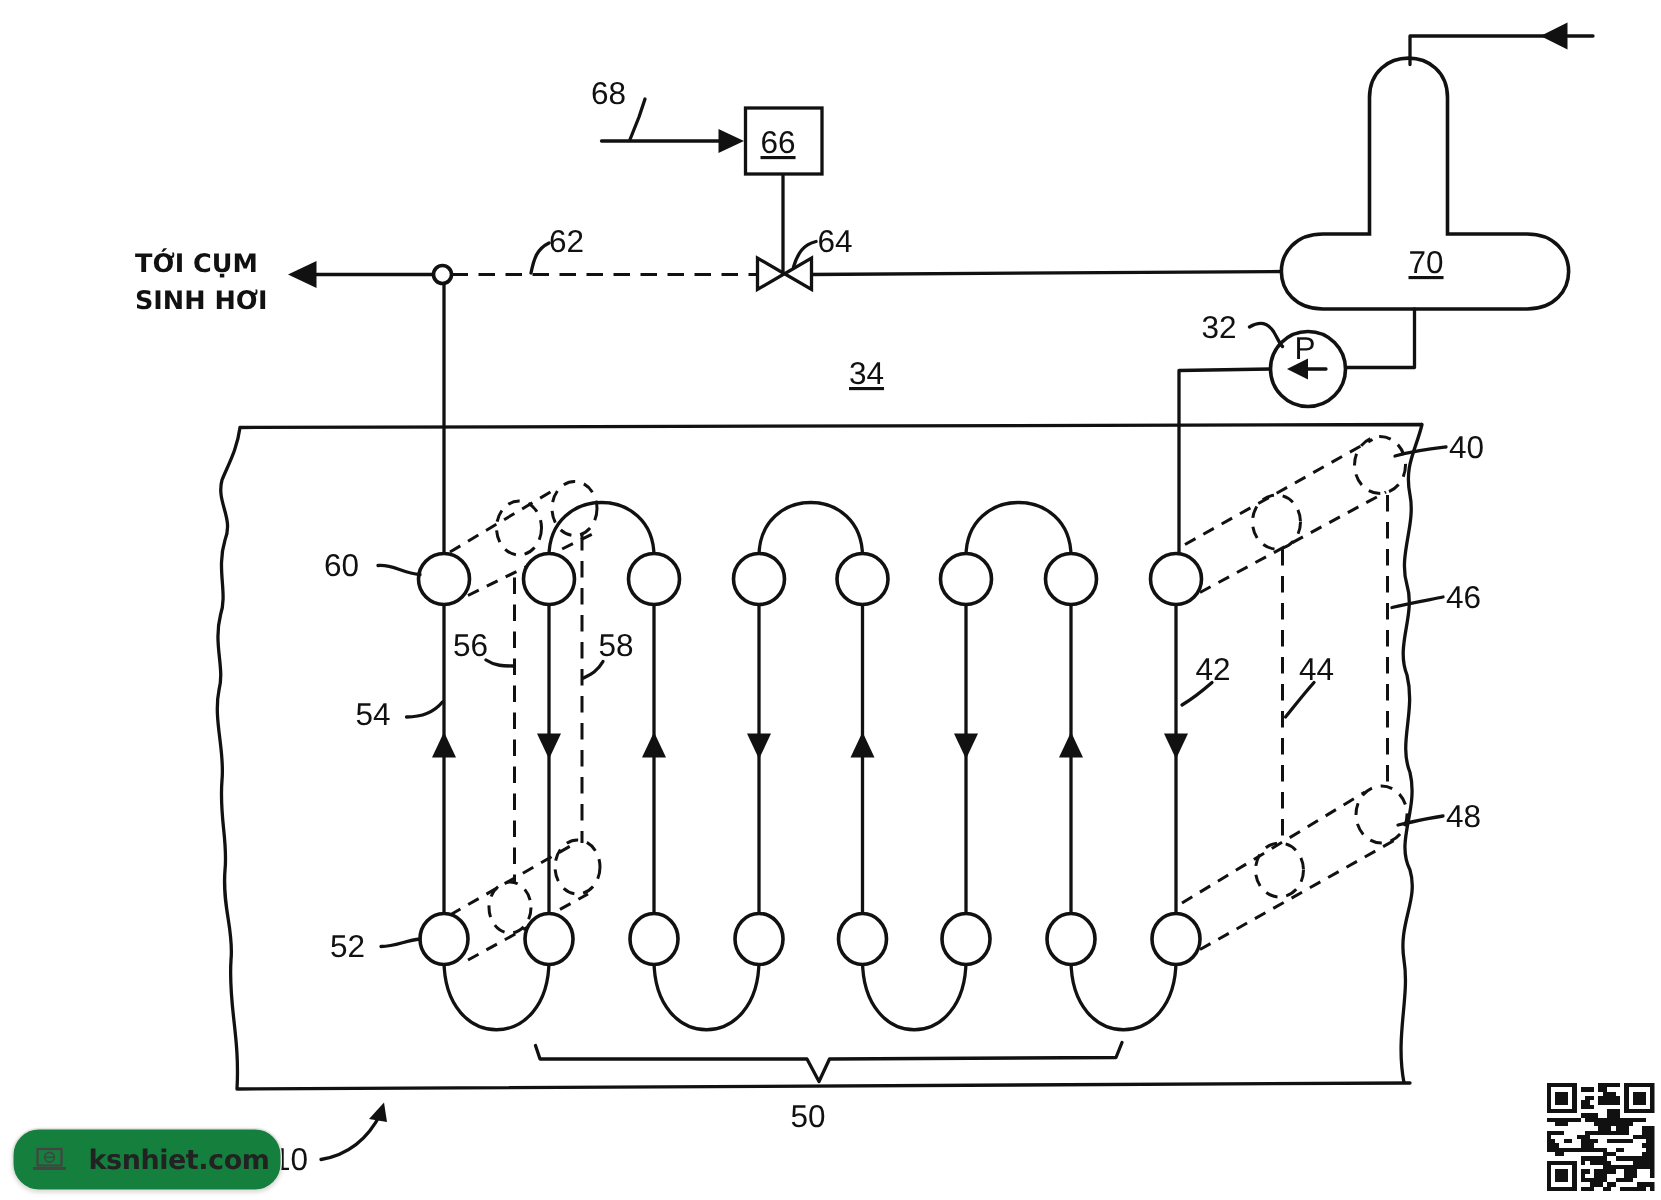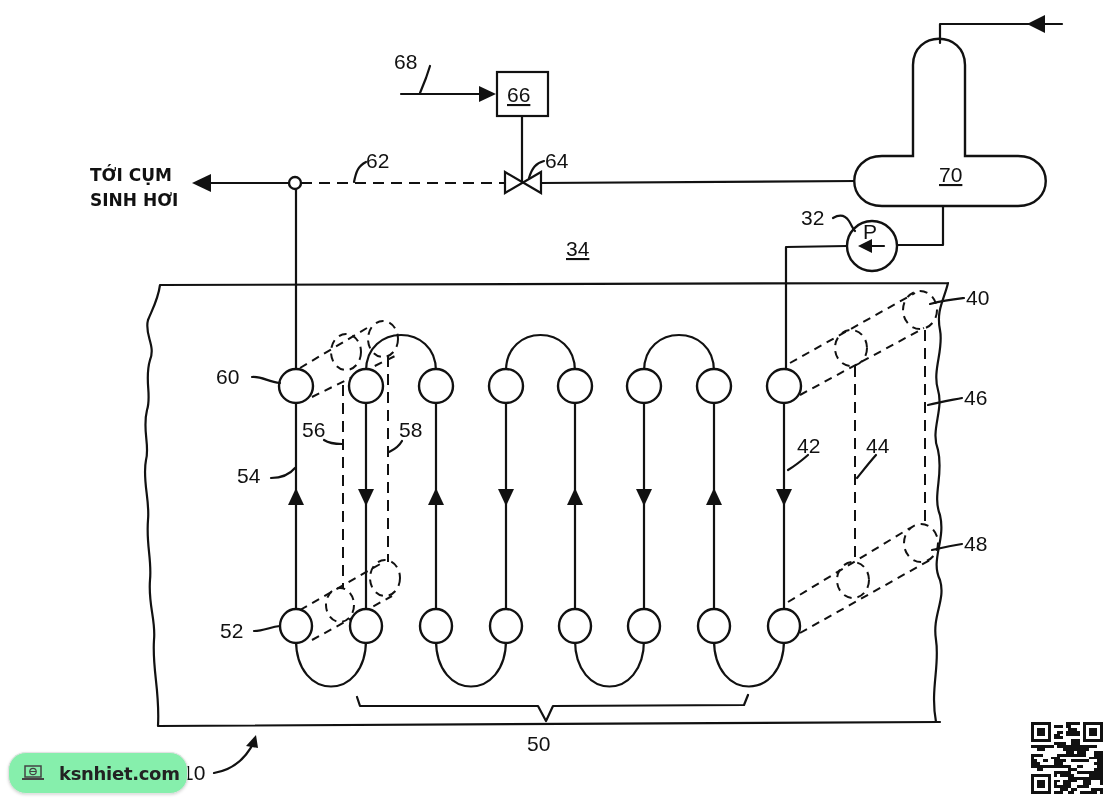--- a/index.html
+++ b/index.html
@@ -6,21 +6,21 @@
   body { width: 1107px; height: 800px; position: relative; overflow: hidden; font-family: "Liberation Sans", sans-serif; }
   #diagram { position: absolute; left: 0; top: 0; width: 1107px; height: 800px; }
   .ln { stroke: #111; stroke-width: 2.2; fill: none; stroke-linecap: round; stroke-linejoin: round; }
   .dash { stroke: #111; stroke-width: 2; fill: none; stroke-dasharray: 11 7; }
   .tube { stroke: #111; stroke-width: 2.4; fill: #fff; }
   .dtube { stroke: #111; stroke-width: 2; fill: none; stroke-dasharray: 8 6; }
   .arrow { fill: #111; stroke: none; }
   .lbl { font-family: "Liberation Sans", sans-serif; font-size: 21px; fill: #111; }
   .lbl-b { font-family: "DejaVu Sans", sans-serif; font-weight: bold; font-size: 17px; fill: #111; }
   .ul { text-decoration: underline; }
-  .watermark { position: absolute; left: 8px; top: 752px; height: 40px; width: 178px; border: 1px solid #e2e2e2; border-radius: 18px; background: #86efac; box-shadow: 0 1px 3px rgba(0,0,0,0.15); display: flex; align-items: center; }
+  .watermark { position: absolute; left: 8px; top: 752px; height: 40px; width: 178px; border: 1px solid #e2e2e2; border-radius: 18px; background: #15803d; box-shadow: 0 1px 3px rgba(0,0,0,0.15); display: flex; align-items: center; }
   .wm-icon { margin-left: 12px; width: 24px; height: 18px; }
   .wm-text { margin-left: 14px; font-family: "DejaVu Sans", sans-serif; font-weight: bold; font-size: 18px; color: #222; letter-spacing: -0.3px; }
   .qr { position: absolute; left: 1031px; top: 722px; width: 72px; height: 72px; }
 </style>
 </head>
 <body>
 
 <svg id="diagram" viewBox="0 0 1107 800" xmlns="http://www.w3.org/2000/svg">
 
   <path class="ln" d="M160,285 L948,283

